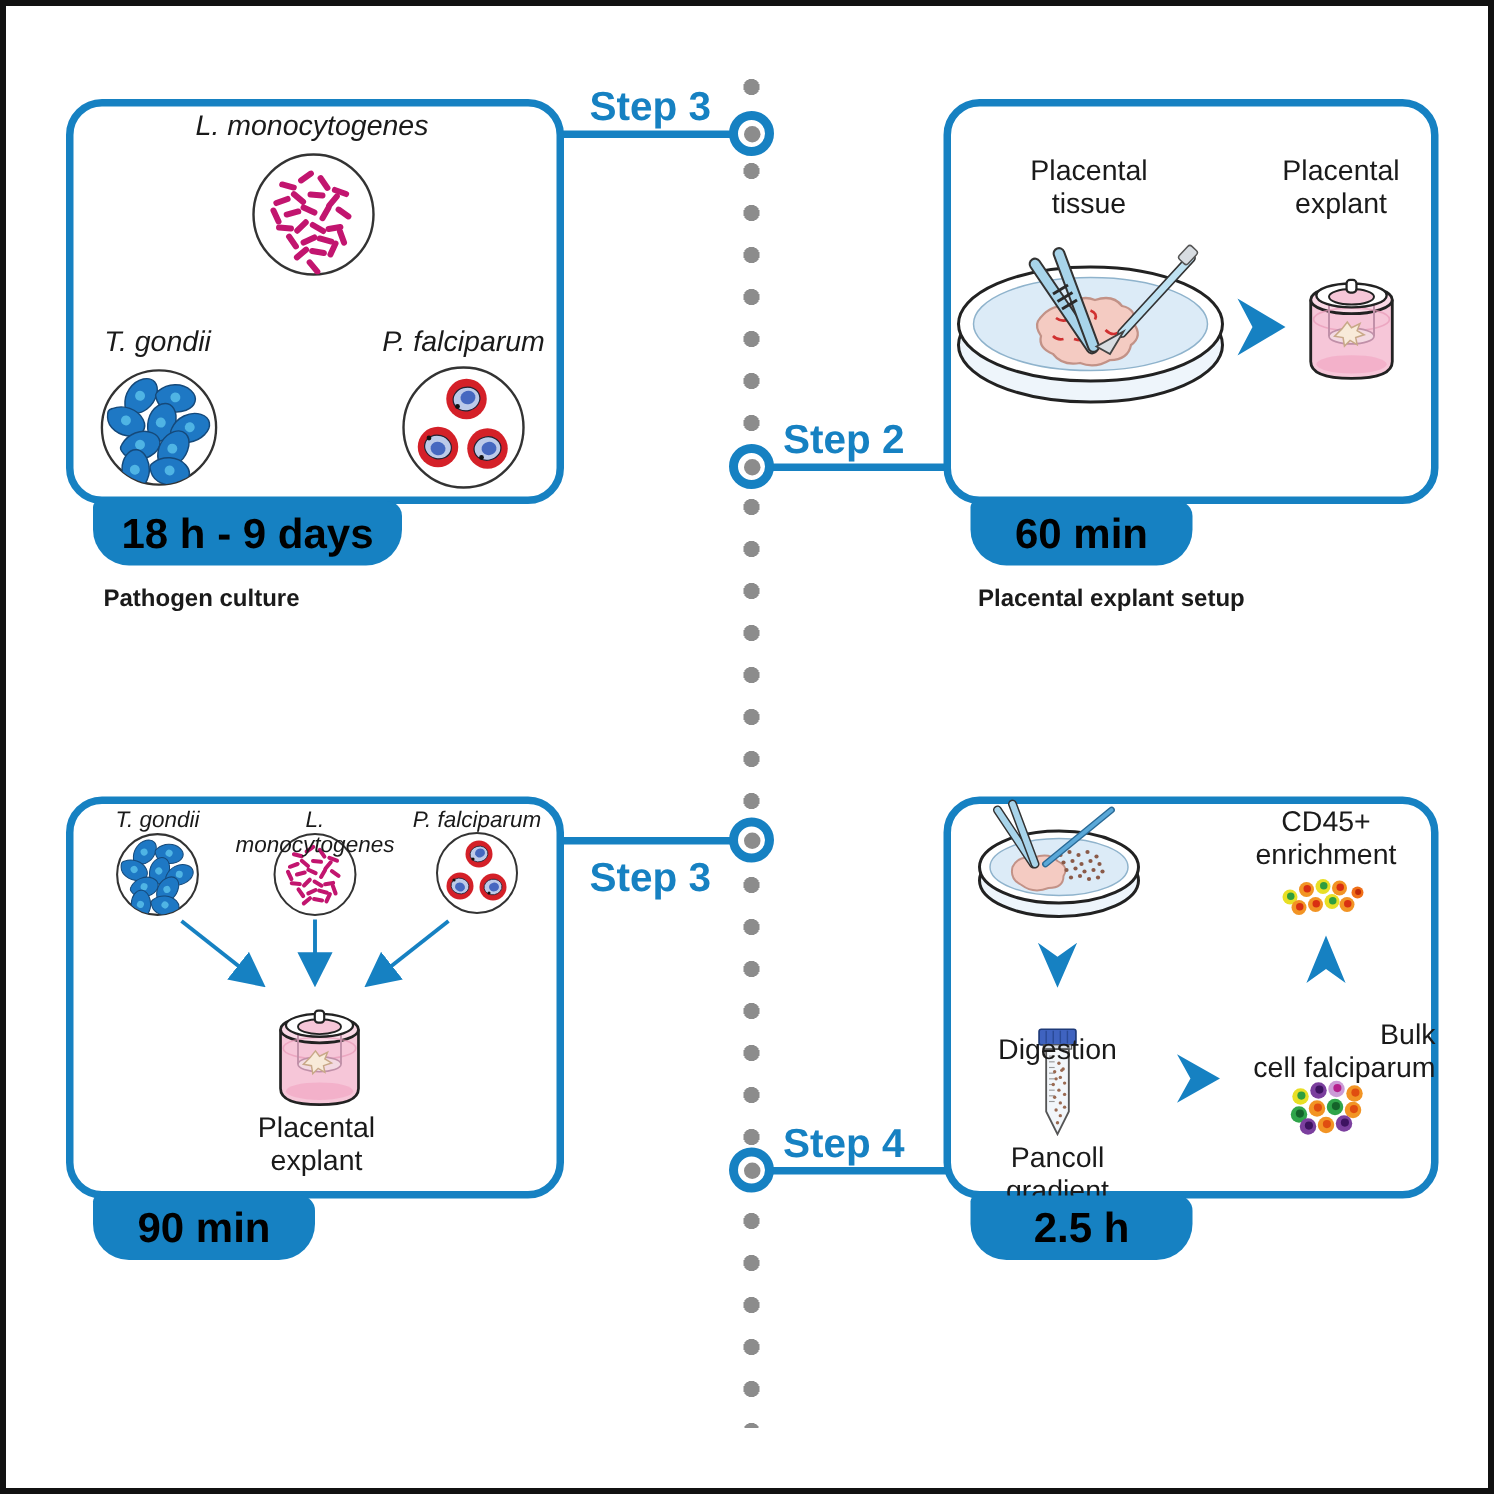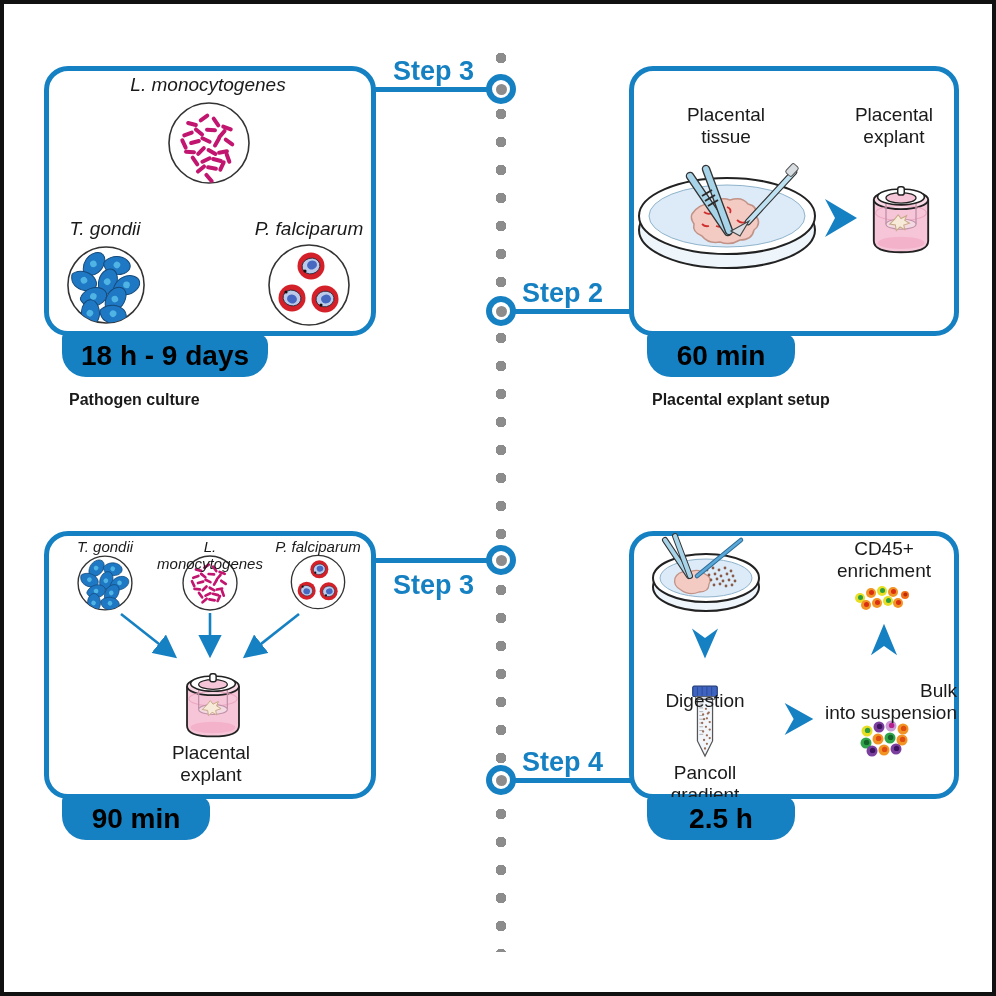--- a/index.html
+++ b/index.html
@@ -482,21 +482,21 @@
     <div>Pancoll</div>
     <div>gradient</div>
   </div>
   <div class="art" style="left:778px;top:698px;">
     <svg width="34" height="34" viewBox="0 0 34 38">
         <polygon points="1,1 33,19 1,37 11,19" fill="#1681c2"></polygon>
       </svg>
   </div>
   <div class="sp-label" style="left:808px;top:676px;width:145px;text-align:right;">
     <div>Bulk</div>
-    <div>into suspension</div>
+    <div>cell falciparum</div>
   </div>
   <div class="art" style="left:854px;top:714px;">
     <svg width="62" height="42" viewBox="0 0 62 42">
       <g>
         <g transform="translate(9 13)">
             <circle r="5.5" fill="#e8df25"></circle>
             <circle cx="0.6" cy="-0.6" r="2.7" fill="#2f9e3f"></circle>
           </g>
         <g transform="translate(21 9)">
             <circle r="5.5" fill="#7b3f9e"></circle>

